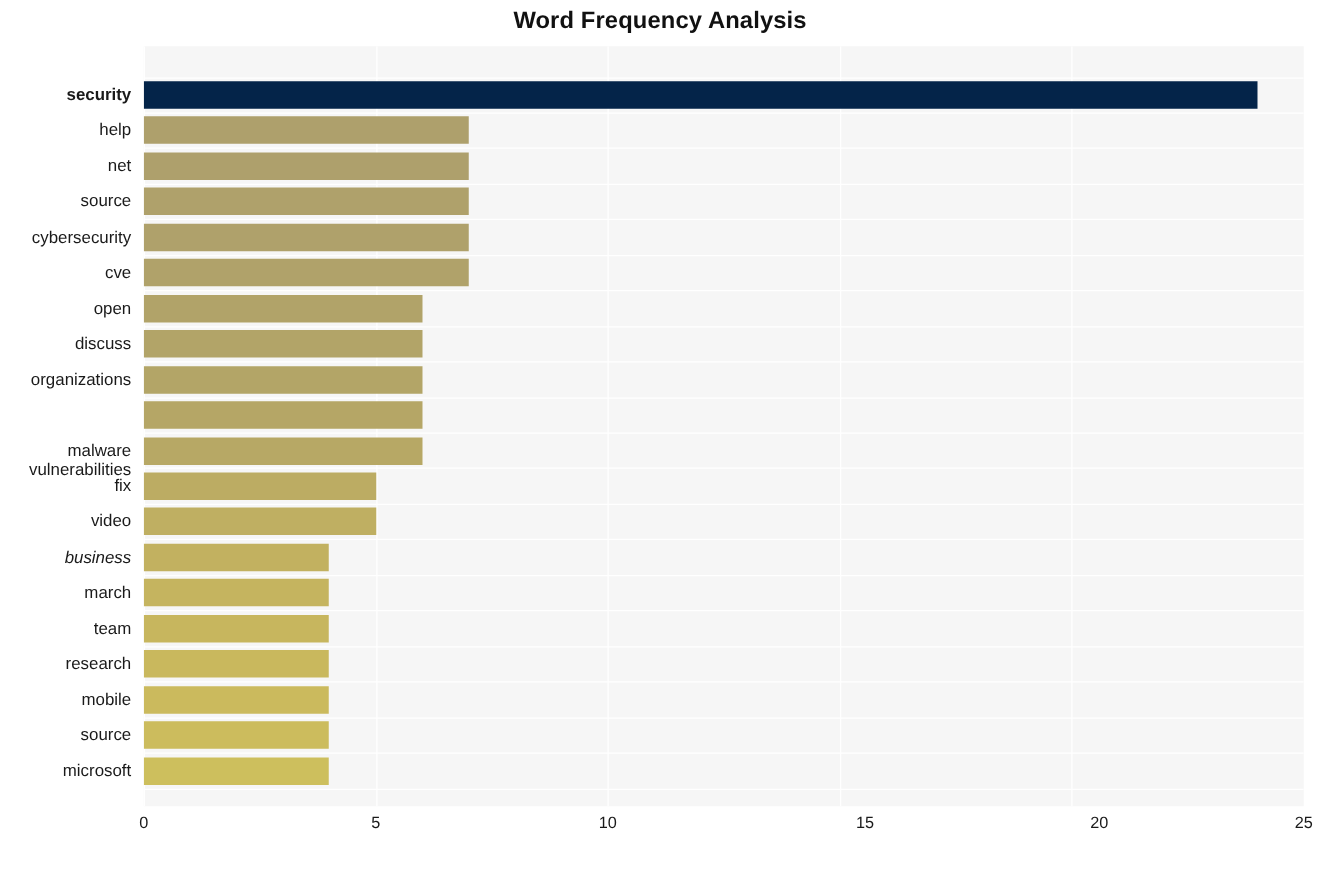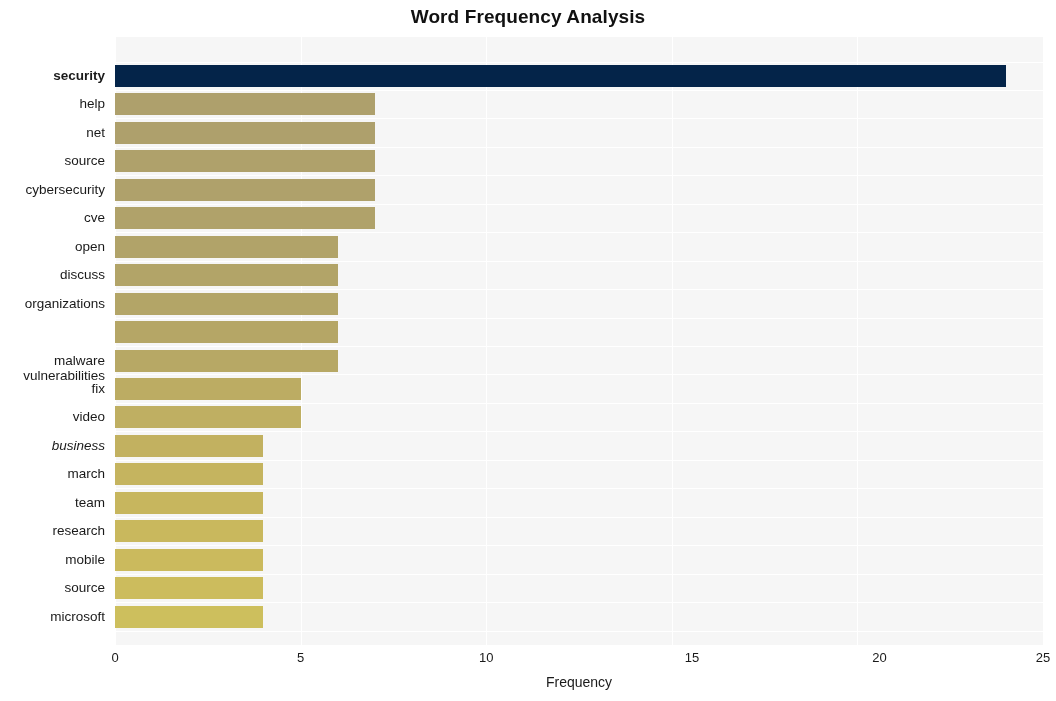--- a/index.html
+++ b/index.html
@@ -194,15 +194,14 @@
 
   <div id="xticks">
       <div class="xtick" style="left: 115px;">0</div>
       <div class="xtick" style="left: 300.6px;">5</div>
       <div class="xtick" style="left: 486.2px;">10</div>
       <div class="xtick" style="left: 692px; text-align: center;">15</div>
       <div class="xtick" style="left: 857.4px; margin-left: 22px;">20</div>
       <div class="xtick" style="left: 1043px;">25</div>
     </div>
 
-  <div id="xaxis-label">Frequency</div>
 
 </div>
 
 </body></html>

